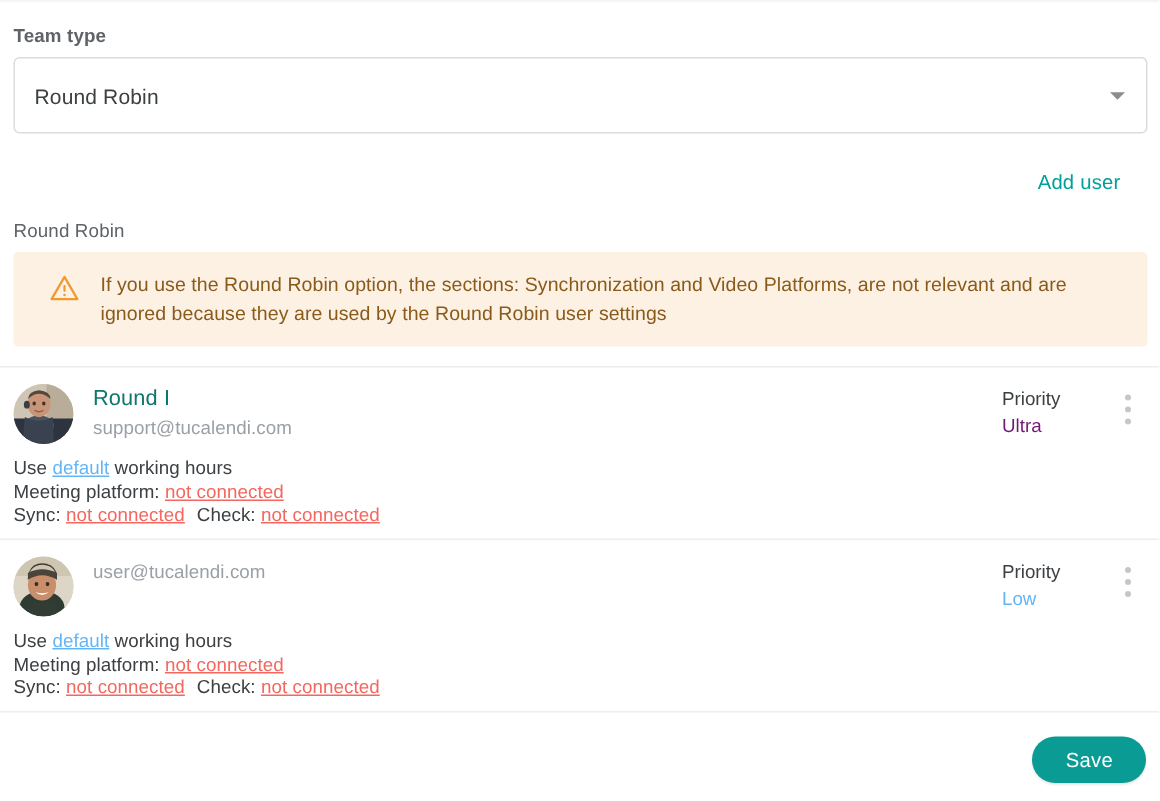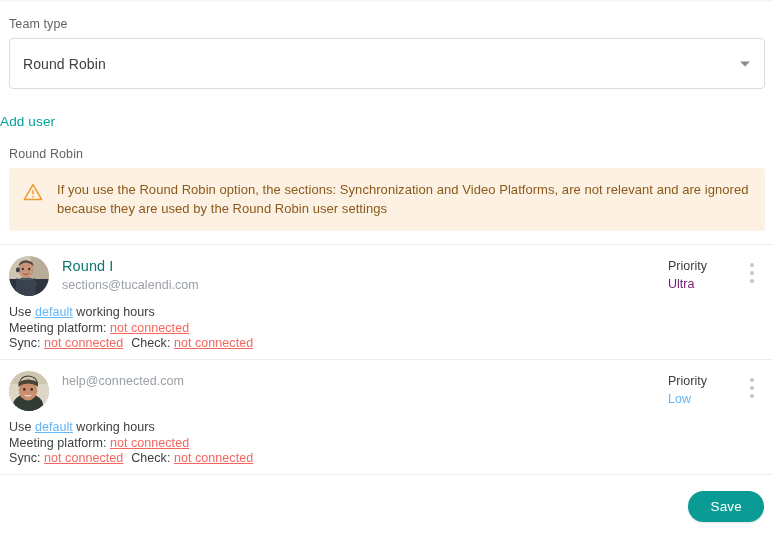--- a/index.html
+++ b/index.html
@@ -38,20 +38,21 @@
     top: 16px;
     left: 9px;
     width: 756px;
   }
   .field-label {
     font-size: 12.5px;
     color: #5f6368;
     line-height: 16px;
     margin-bottom: 6px;
     letter-spacing: 0.1px;
+    font-weight: bold;
   }
   .select-box {
     position: relative;
     height: 51px;
     border: 1px solid #dadce0;
     border-radius: 4px;
     background: #ffffff;
     display: flex;
     align-items: center;
     box-sizing: border-box;
@@ -73,21 +74,21 @@
     border-right: 5px solid transparent;
     border-top: 5px solid #8a8d91;
   }
 
   
   .add-user-row {
     position: absolute;
     top: 112px;
     left: 0;
     right: 26px;
-    text-align: left;
+    text-align: right;
   }
   .add-user-link {
     font-size: 13.5px;
     color: #00a19a;
     text-decoration: none;
     letter-spacing: 0.15px;
     cursor: pointer;
     display: inline-block;
     padding: 2px 0;
   }
@@ -106,21 +107,21 @@
   .warning {
     position: absolute;
     top: 168px;
     left: 9px;
     width: 756px;
     box-sizing: border-box;
     background: #fdf1e3;
     border-radius: 3px;
     display: flex;
     align-items: flex-start;
-    padding: 12px 14px 13px 14px;
+    padding: 12px 14px 13px 24px;
   }
   .warn-icon {
     flex: 0 0 auto;
     width: 20px;
     height: 20px;
     margin-right: 14px;
     margin-top: 2px;
   }
   .warn-text {
     font-size: 13px;
@@ -306,21 +307,21 @@
               <ellipse cx="13.8" cy="13" rx="1.1" ry="1.3" fill="#3c3129"></ellipse>
               <ellipse cx="20.2" cy="13" rx="1.1" ry="1.3" fill="#3c3129"></ellipse>
               <path d="M14 17.5 Q17 19.6 20 17.5" stroke="#8d5f48" stroke-width="1" fill="none"></path>
               <ellipse cx="8.9" cy="13.8" rx="2" ry="2.6" fill="#3a3f46"></ellipse>
               <path d="M7.6 22 Q17 27 26 22 L27 40 L6 40 Z" fill="#39424e"></path>
             </g>
           </svg>
         </div>
         <div class="user-id">
           <div class="user-name">Round I</div>
-          <div class="user-email">sections@tucalendi.com</div>
+          <div class="user-email">support@tucalendi.com</div>
         </div>
         <div class="priority-block">
           <div class="priority-label">Priority</div>
           <div class="priority-value prio-ultra">Ultra</div>
         </div>
         <div class="kebab">
           <span></span>
             <span></span>
             <span></span>
         </div>
@@ -349,21 +350,21 @@
               <path d="M9.5 16 Q10.5 5.5 19.5 5.5 Q28.5 6 29 16 Q29.6 9 25 6 Q19 3 13.5 6 Q9.6 9 9.5 16Z" fill="#3f3a33"></path>
               <path d="M9.6 15.5 Q19 9.4 29 15.5 L29 11 Q19 6 9.6 11 Z" fill="#4a443a"></path>
               <ellipse cx="15.3" cy="18.4" rx="1.25" ry="1.4" fill="#352c24"></ellipse>
               <ellipse cx="22.7" cy="18.4" rx="1.25" ry="1.4" fill="#352c24"></ellipse>
               <path d="M14.6 23.6 Q19 27.6 23.6 23.6 Q19 25.4 14.6 23.6Z" fill="#ffffff"></path>
               <path d="M10.8 28.5 Q19 33 27.4 28.5 L31 40 L7 40 Z" fill="#313c35"></path>
             </g>
           </svg>
         </div>
         <div class="user-id">
-          <div class="user-email">help@connected.com</div>
+          <div class="user-email">user@tucalendi.com</div>
         </div>
         <div class="priority-block">
           <div class="priority-label">Priority</div>
           <div class="priority-value prio-low">Low</div>
         </div>
         <div class="kebab">
           <span></span>
             <span></span>
             <span></span>
         </div>

